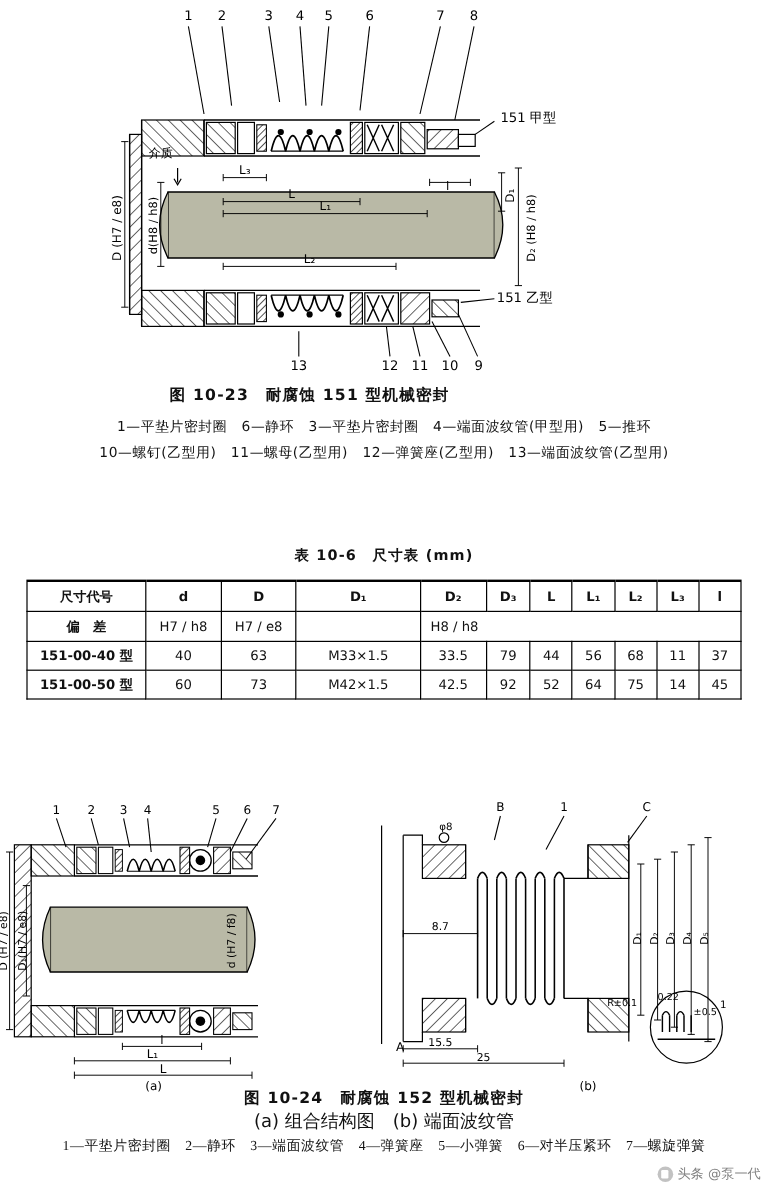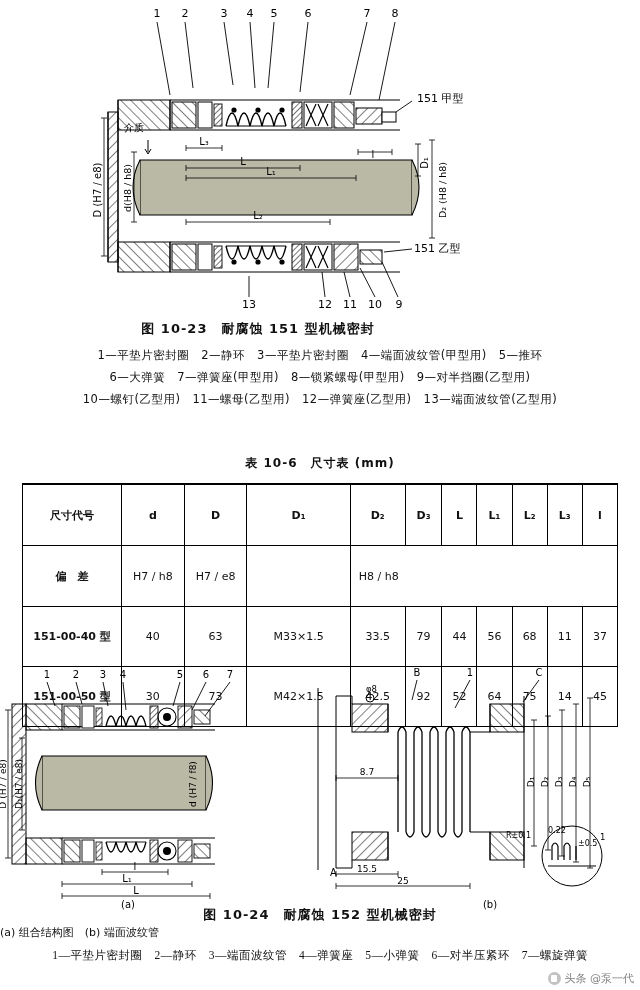--- a/index.html
+++ b/index.html
@@ -57,39 +57,39 @@
   table.dims {
     position: absolute;
     left: 22px; top: 483px;
     width: 596px;
     border-collapse: collapse;
     font-size: 11px;
   }
   table.dims td, table.dims th {
     border: 1px solid #000;
     text-align: center;
-    padding: 19px 2px;
+    padding: 1px 2px;
     font-weight: normal;
     white-space: nowrap;
   }
   table.dims tr.hrow td { height: 22px; font-weight: bold; }
   table.dims tr.hrow2 td { height: 22px; text-align: center; }
   table.dims tr.drow td { height: 21px; margin-left: 31px; }
   table.dims td.lbl { font-weight: bold; }
   .tbl-top-border { border-top: 2px solid #000 !important; }
   .tbl-bot-border { border-bottom: 2px solid #000 !important; }
 
   
   .fig2 {
     position: absolute;
     left: 0; top: 660px;
     width: 640px; height: 260px;
   }
   .cap2 { position: absolute; left: 0; top: 906px; width: 640px; }
-  .cap2b { position: absolute; left: 0; top: 925px; width: 640px; text-align:left; font-size: 11px; }
+  .cap2b { position: absolute; left: 0; top: 925px; width: 640px; text-align:center; font-size: 15px; }
   .leg2 { position: absolute; left: 0; top: 944px; width: 640px; font-family: Liberation Serif, serif; }
 
   
   .watermark {
     position: absolute;
     right: 6px; bottom: 4px;
     display: flex;
     align-items: center;
     gap: 4px;
     font-size: 11px;
@@ -292,22 +292,21 @@
         <text x="325" y="308">12</text>
         <text x="350" y="308">11</text>
         <text x="375" y="308">10</text>
         <text x="399" y="308">9</text>
       </g>
     </svg>
   </div>
 
   <div class="cap1 fig-caption">图 10-23　耐腐蚀 151 型机械密封</div>
   <div class="leg1">
-    <div class="legend">1—平垫片密封圈　2—静环　3—平垫片密封圈　4—端面波纹管(甲型用)　5—推环</div>
-    <div class="legend">6—大弹簧　7—弹簧座(甲型用)　8—锁紧螺母(甲型用)　9—对半挡圈(乙型用)</div>
+    <div class="legend">1—平垫片密封圈　6—静环　3—平垫片密封圈　4—端面波纹管(甲型用)　5—推环</div>
     <div class="legend">10—螺钉(乙型用)　11—螺母(乙型用)　12—弹簧座(乙型用)　13—端面波纹管(乙型用)</div>
   </div>
 
   <div class="table-title">表 10-6　尺寸表 (mm)</div>
 
   <table class="dims">
     <tbody>
       <tr class="hrow">
         <td class="lbl tbl-top-border" style="width:98px">尺寸代号</td>
         <td class="tbl-top-border" style="width:62px">d</td>
@@ -337,21 +336,21 @@
         <td>33.5</td>
         <td>79</td>
         <td>44</td>
         <td>56</td>
         <td>68</td>
         <td>11</td>
         <td>37</td>
       </tr>
       <tr class="drow">
         <td class="lbl">151-00-50 型</td>
-        <td>30</td>
+        <td>60</td>
         <td>73</td>
         <td>M42×1.5</td>
         <td>42.5</td>
         <td>92</td>
         <td>52</td>
         <td>64</td>
         <td>75</td>
         <td>14</td>
         <td>45</td>
       </tr>

